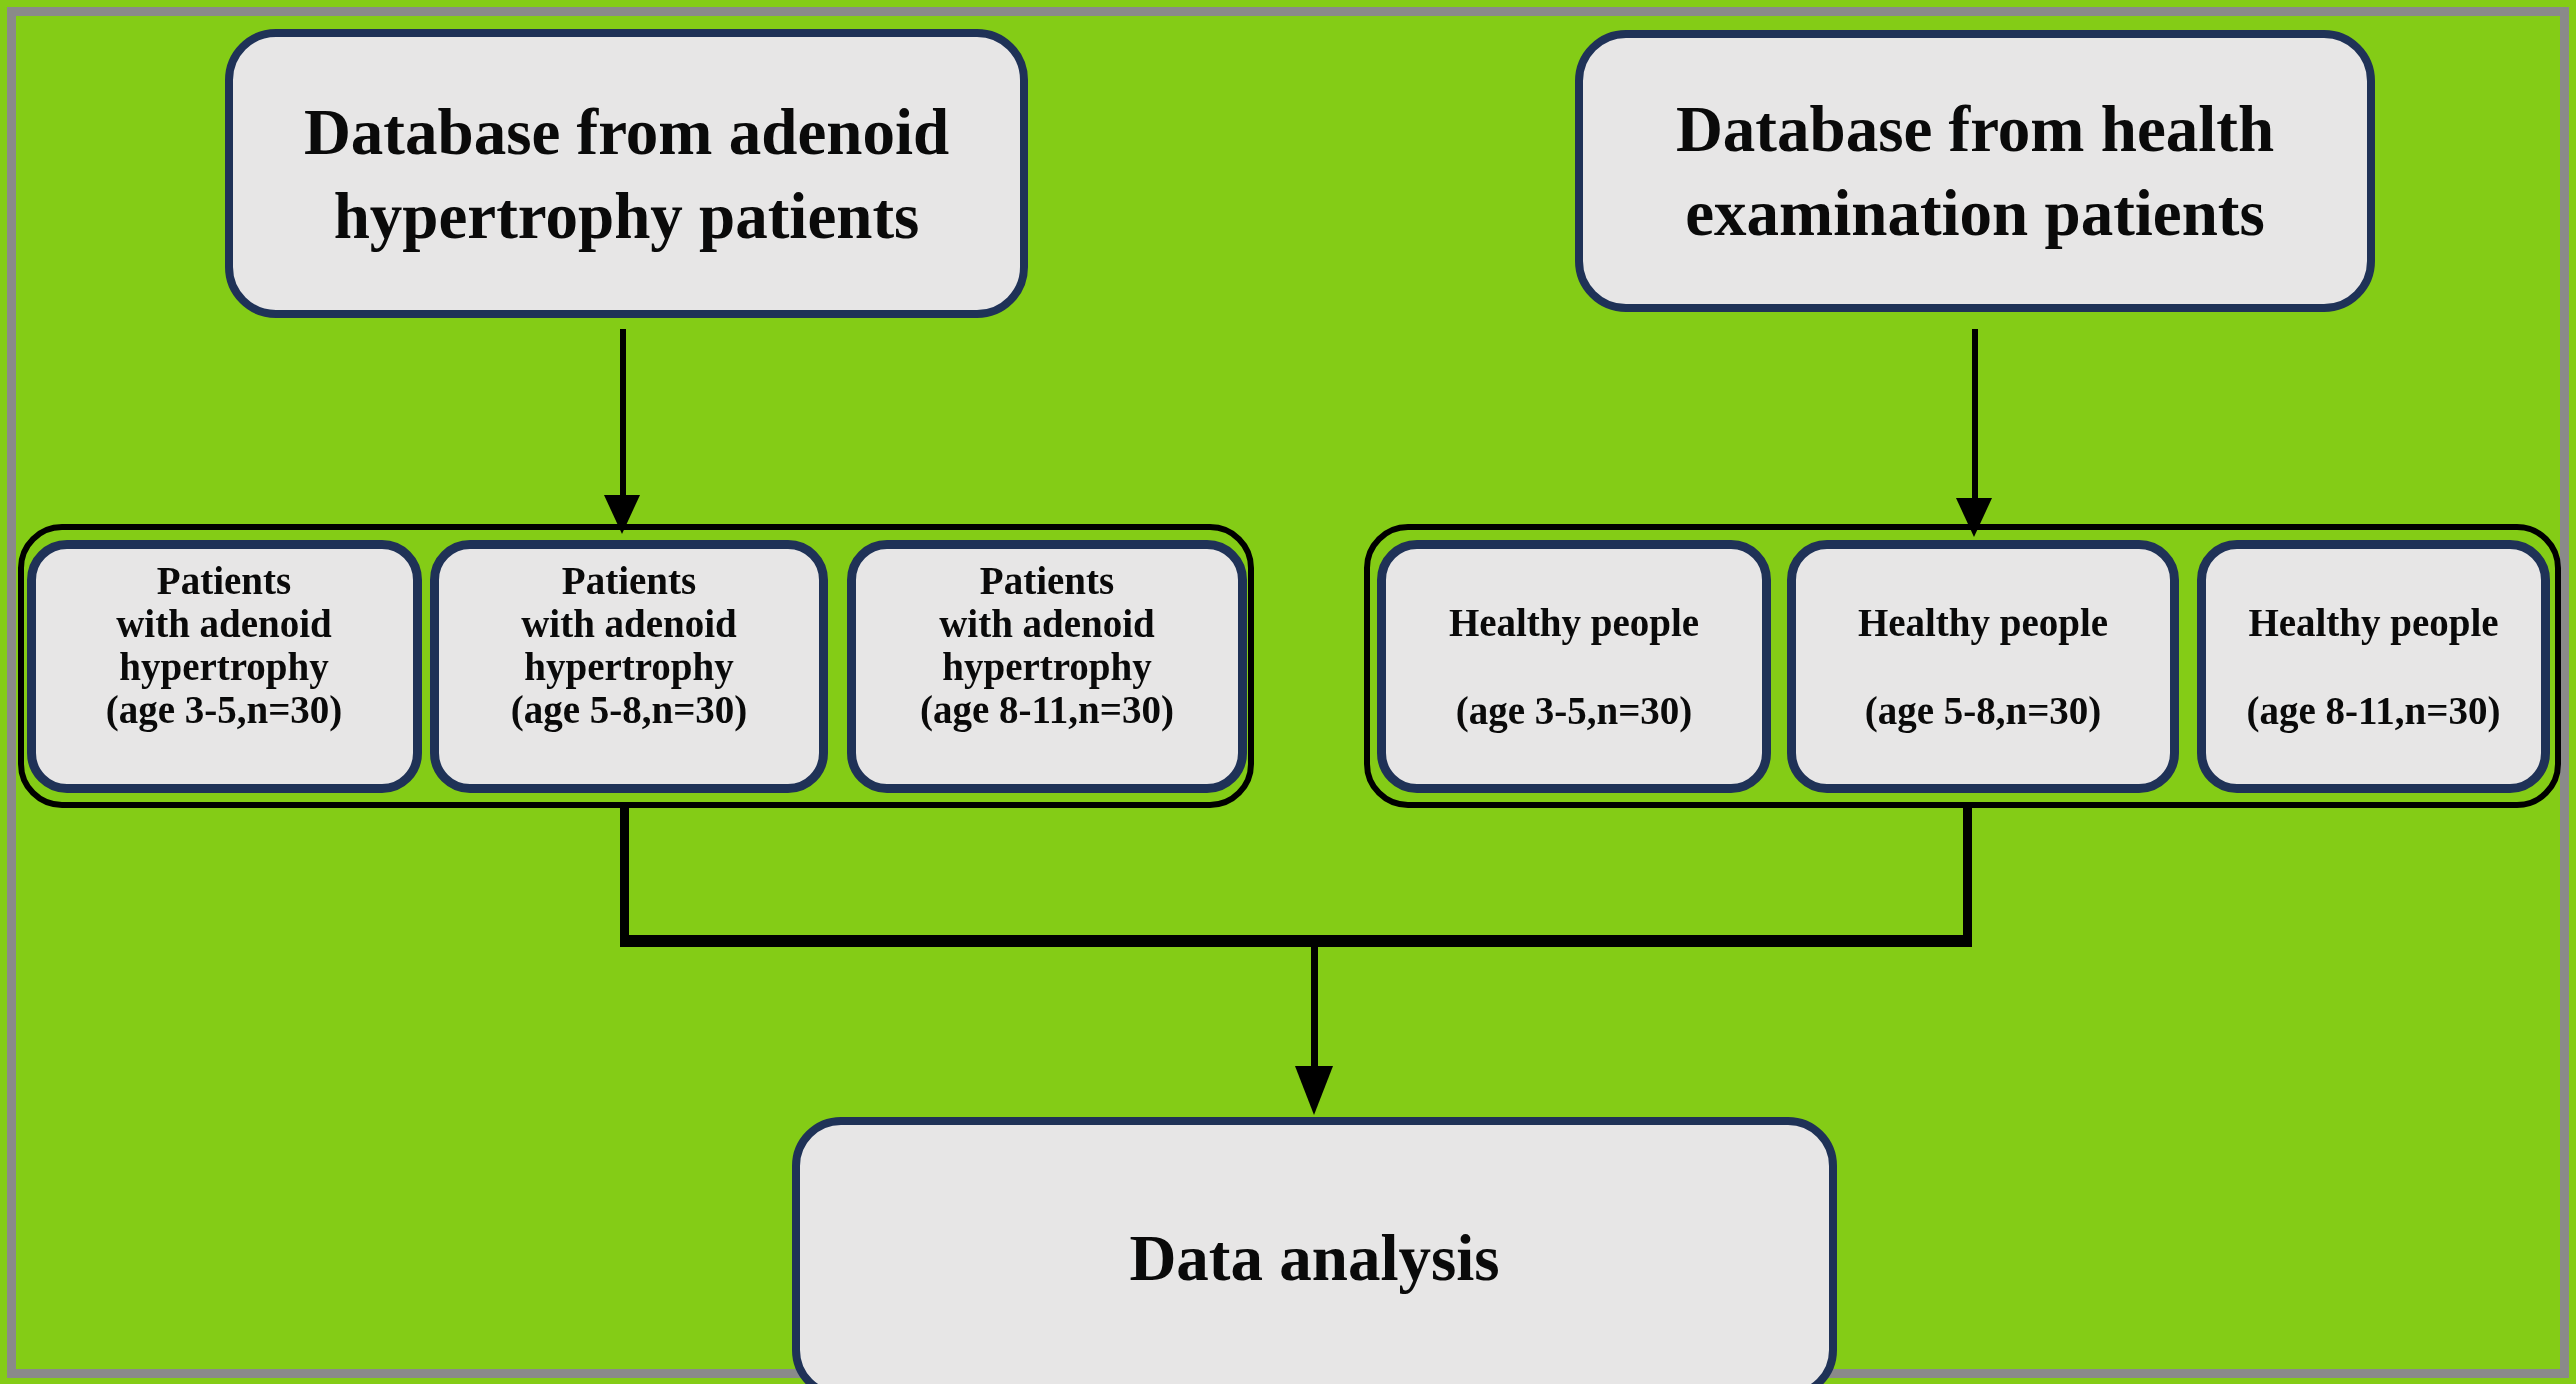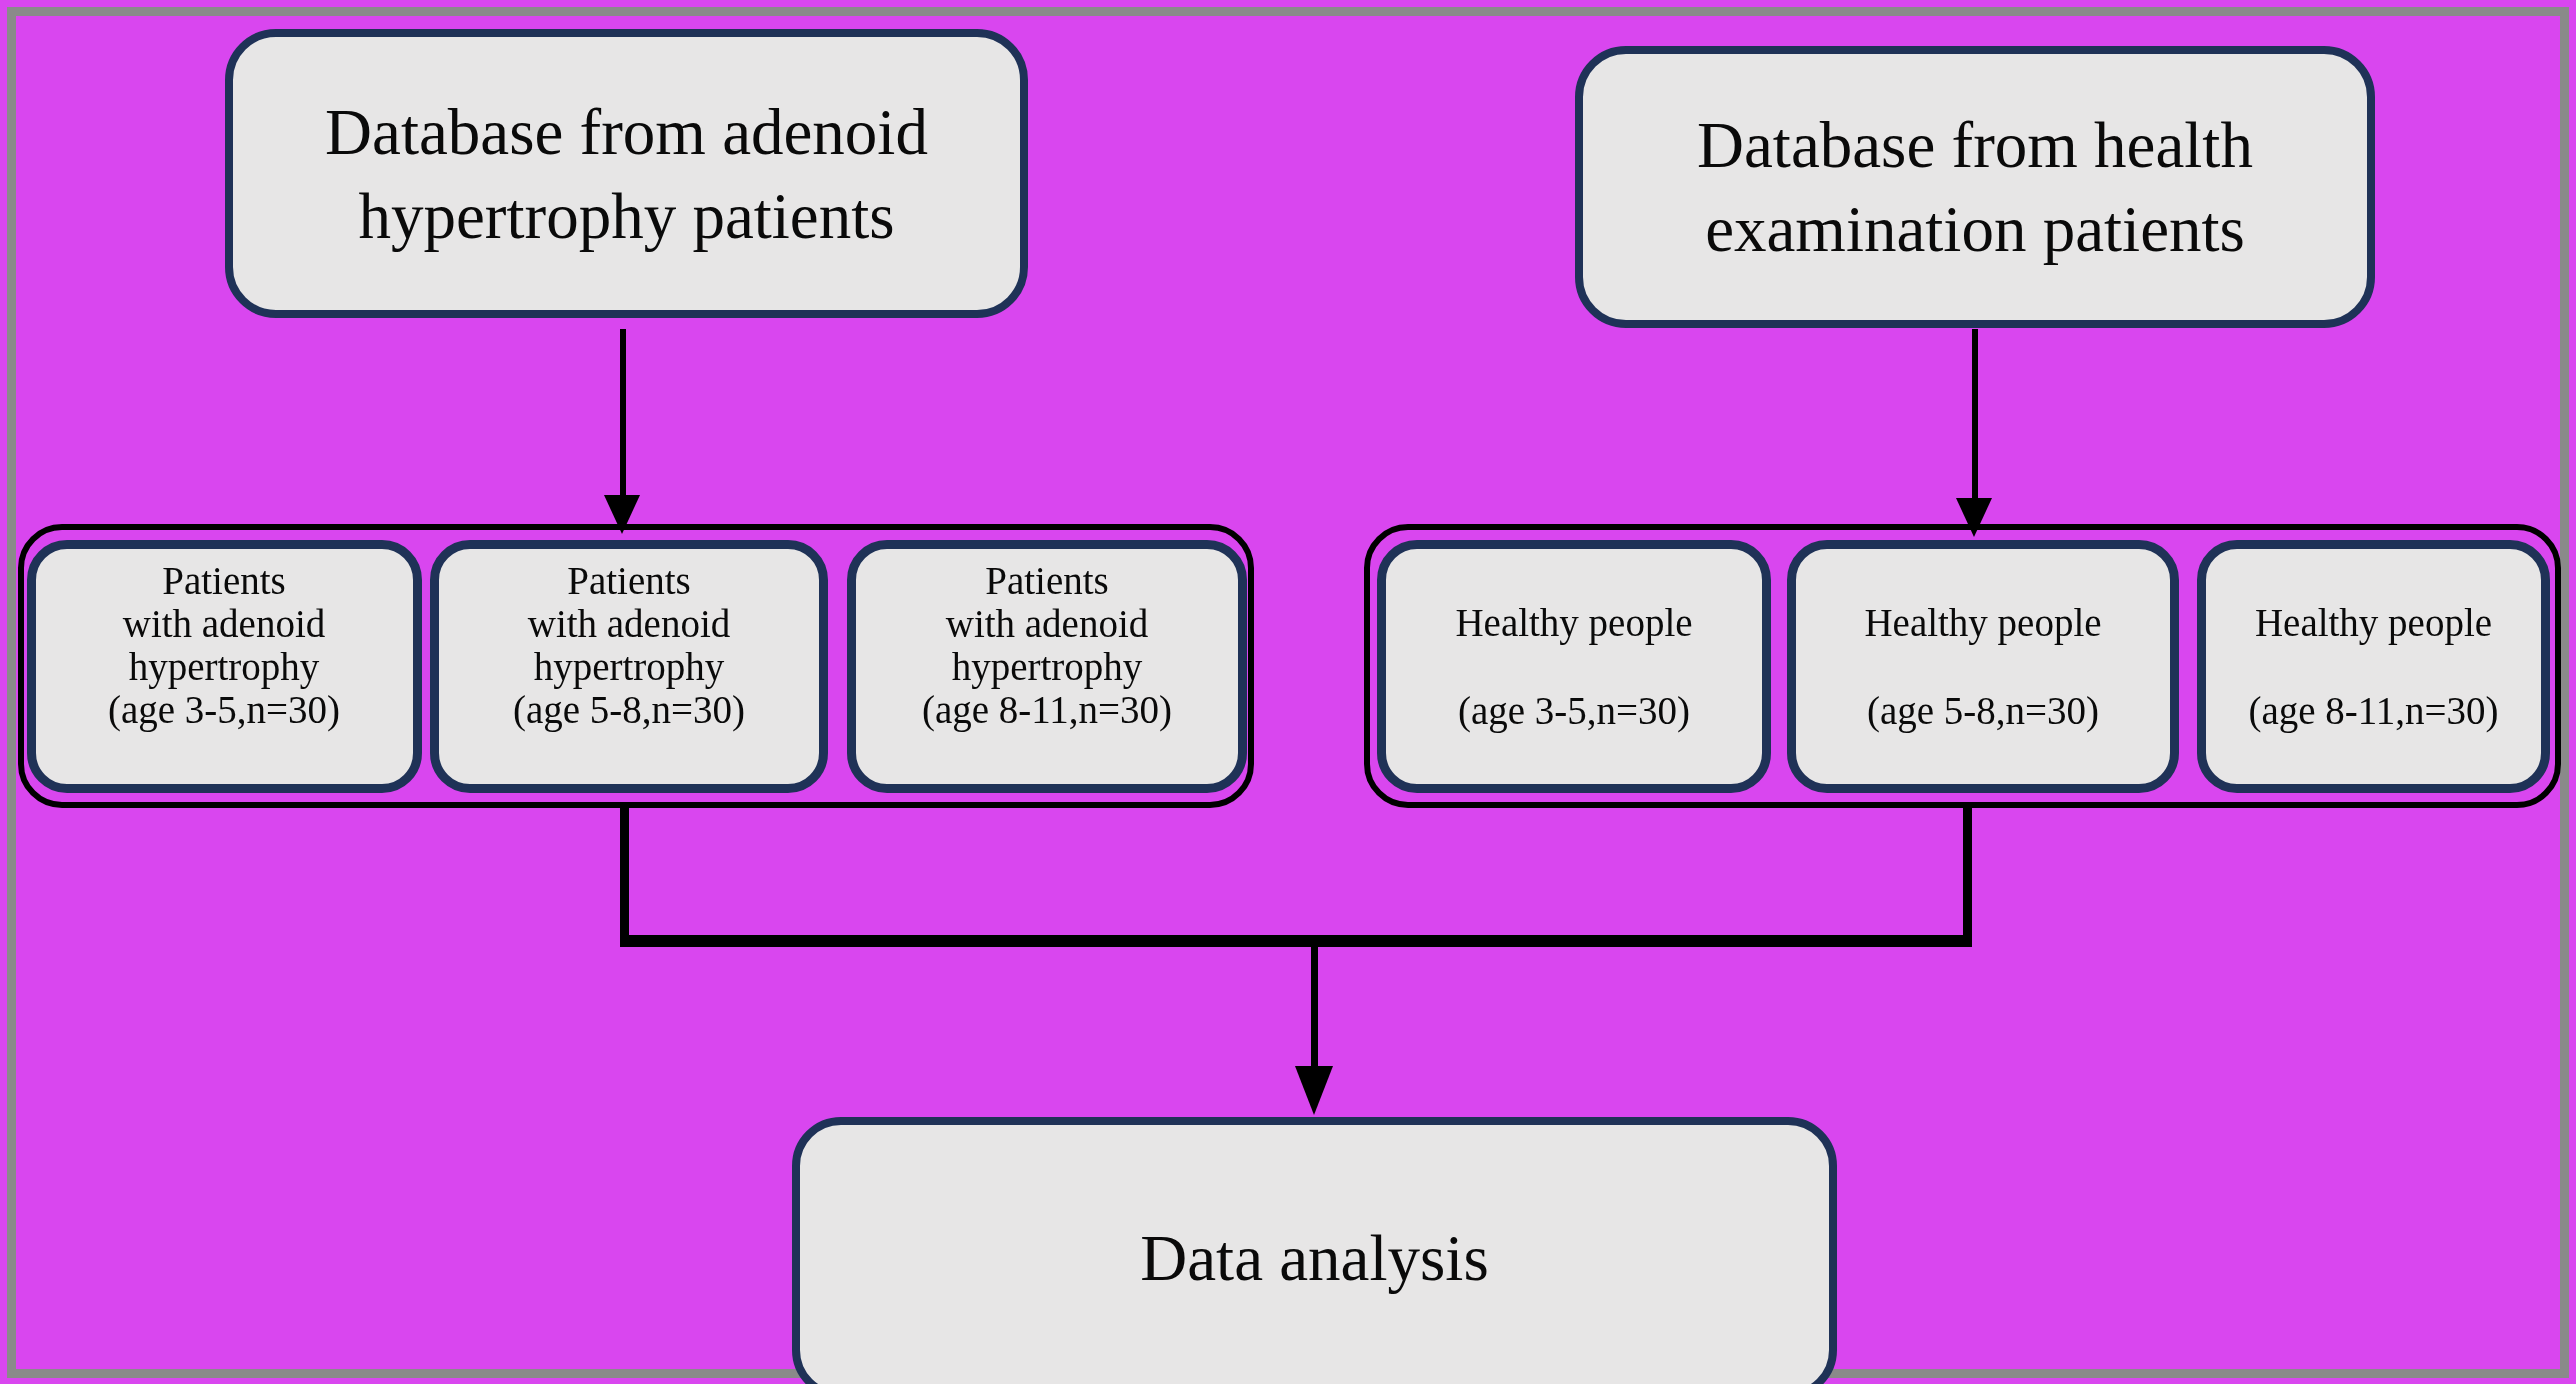--- a/index.html
+++ b/index.html
@@ -1,22 +1,23 @@
 <!DOCTYPE html>
 <html style="font-size:14px"><head>
 <meta charset="utf-8">
 <style>
   html,body{margin:0;padding:0;background:#ffffff;}
   #canvas{
     position:relative;
     width:2576px;height:1385px;
-    background:#d946ef;
+    background:#84cc16;
     font-family:"Liberation Serif","DejaVu Serif",serif;
     color:#0a0a0a;
     overflow:hidden;
+    font-weight:bold;
   }
   .frame{
     position:absolute;left:7px;top:7px;right:7px;bottom:7px;
     border:9.7px solid #8a8a8a;
     box-sizing:border-box;
   }
   
   .node{
     position:absolute;box-sizing:border-box;
     background:#e7e6e6;
@@ -62,21 +63,21 @@
 
 <div id="canvas">
 
   <div class="frame"></div>
 
   <div class="node source-node" style="left:225px;top:29px;width:803px;height:289px;">
     <span class="line">Database from adenoid</span>
     <span class="line">hypertrophy patients</span>
   </div>
 
-  <div class="node source-node" style="left:1575px;top:30px;width:800px;height:282px;margin-top:16px;">
+  <div class="node source-node" style="left:1575px;top:30px;width:800px;height:282px;">
     <span class="line">Database from health</span>
     <span class="line">examination patients</span>
   </div>
 
   <div class="stroke" style="left:620px;top:329px;width:6.2px;height:168px;"></div>
   <div class="arrowhead" style="left:604px;top:495px;"></div>
 
   <div class="stroke" style="left:1972px;top:329px;width:6.2px;height:170px;"></div>
   <div class="arrowhead" style="left:1956px;top:498px;"></div>
 

